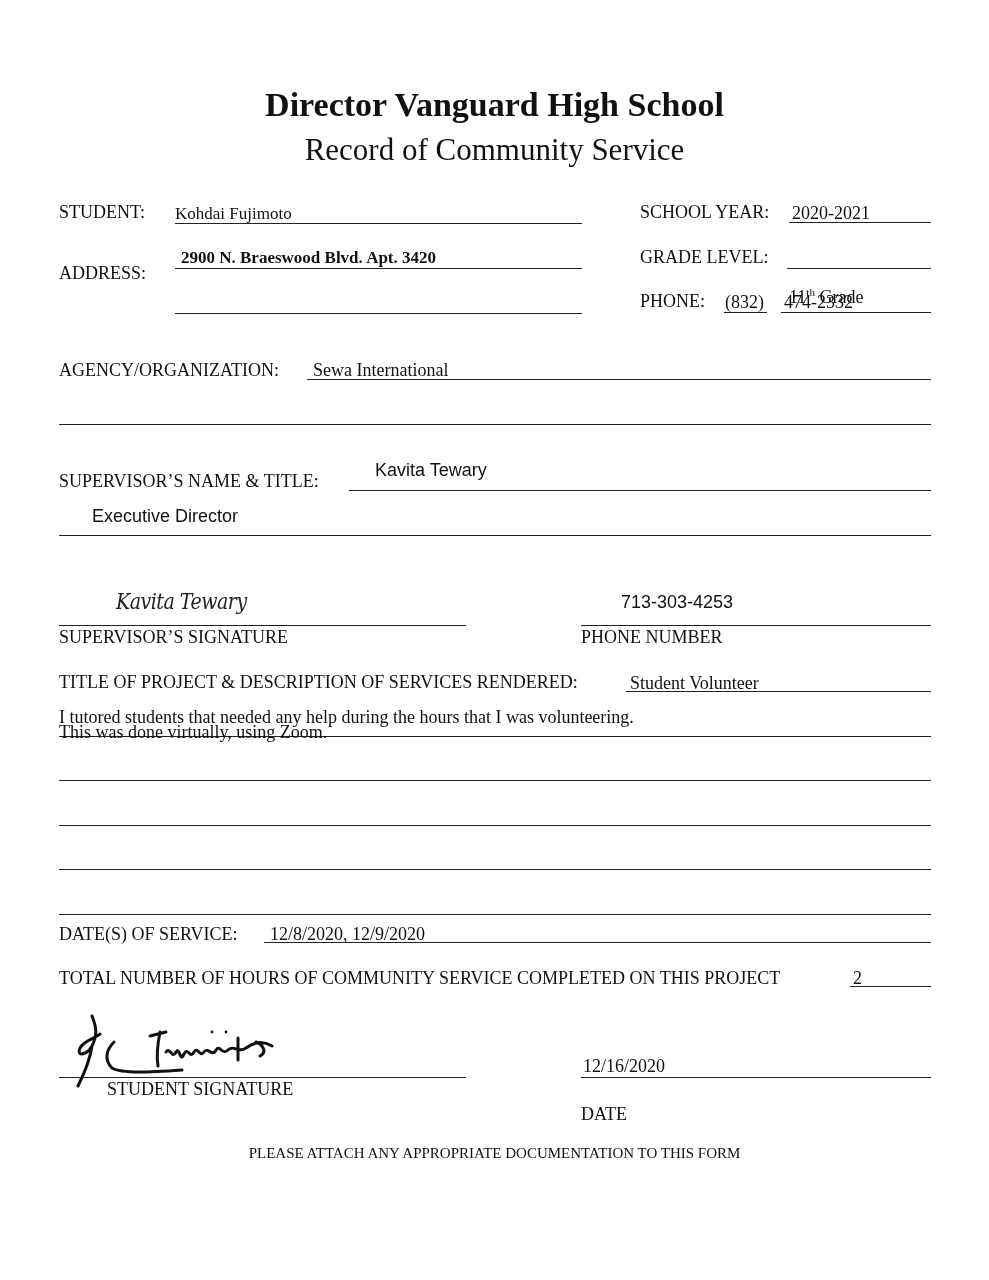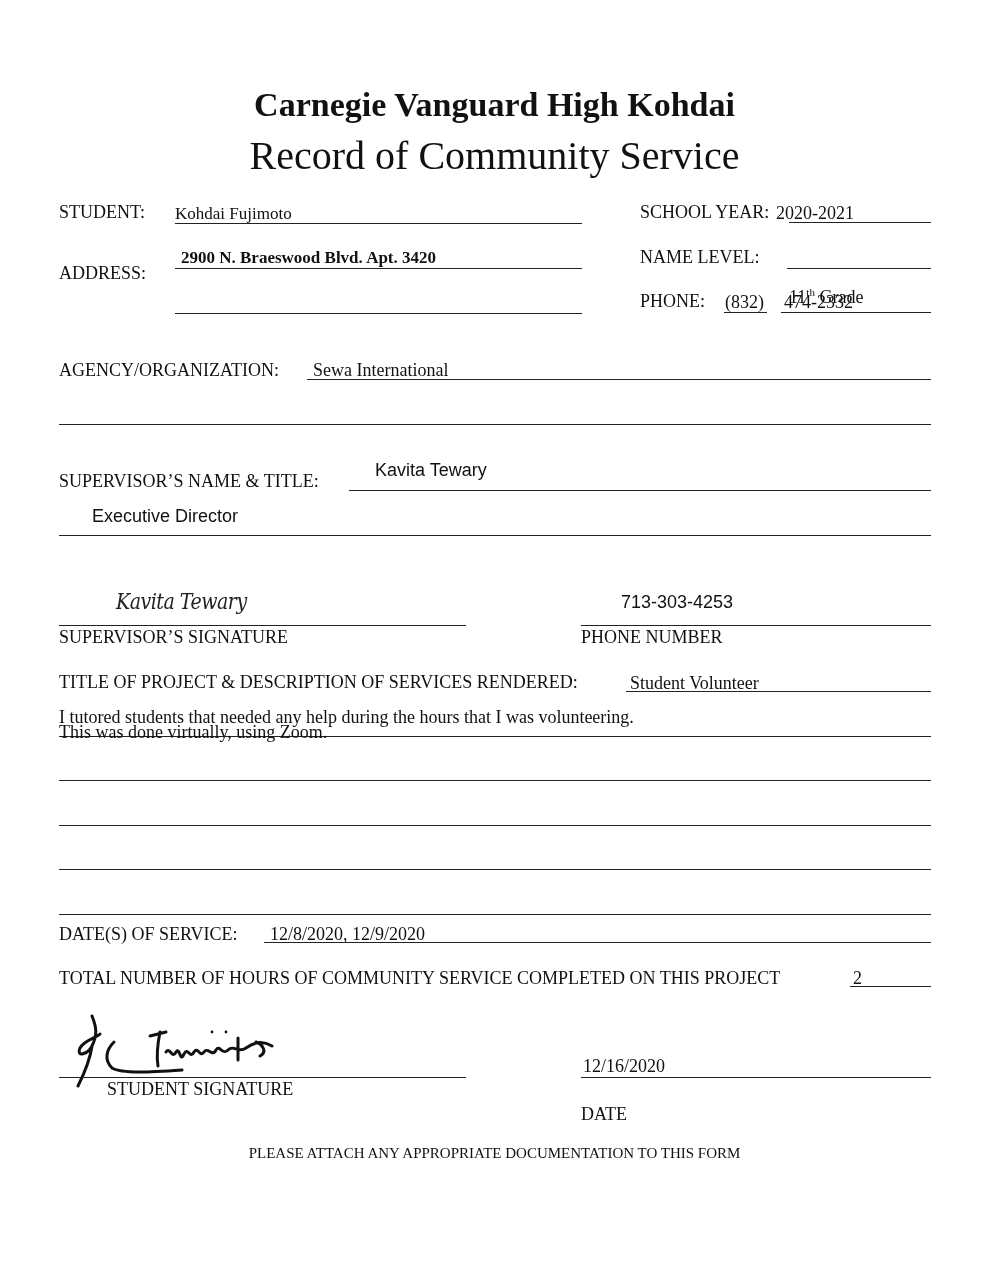--- a/index.html
+++ b/index.html
@@ -3,45 +3,45 @@
 <meta charset="utf-8">
 <style>
   html, body { margin:0; padding:0; background:#ffffff; }
   body { width:989px; height:1280px; position:relative; overflow:hidden;
          font-family:"Liberation Serif", "DejaVu Serif", serif; color:#111; }
   .abs { position:absolute; white-space:nowrap; }
   .t { font-size:18px; line-height:20px; }
   .line { position:absolute; height:0; border-top:1.6px solid #222; }
   .sans { font-family:"Liberation Sans", "DejaVu Sans", sans-serif; }
   #title { left:0; width:989px; text-align:center; top:86px; font-size:34px; font-weight:bold; }
-  #subtitle { left:0; width:989px; text-align:center; top:132px; font-size:40px; }
+  #subtitle { left:0; width:989px; text-align:center; top:132px; font-size:31px; }
   sup { font-size:11px; line-height:0; }
   .script { font-family:"DejaVu Serif", serif; font-style:italic; }
 </style>
 </head>
 <body>
 
-<div id="title" class="abs">Carnegie Vanguard High Kohdai</div>
+<div id="title" class="abs">Director Vanguard High School</div>
 <div id="subtitle" class="abs">Record of Community Service</div>
 
 <div class="abs t" style="left:59px;top:202px;">STUDENT:</div>
 <div class="abs t" style="left:175px;top:204px;font-size:17px;">Kohdai Fujimoto</div>
 <div class="line" style="left:175px;top:223px;width:407px;"></div>
 
 <div class="abs t" style="left:59px;top:247px;margin-top:16px;">ADDRESS:</div>
 <div class="abs t" style="left:181px;top:248px;font-size:17px;font-weight:bold;">2900 N. Braeswood Blvd. Apt. 3420</div>
 <div class="line" style="left:175px;top:268px;width:407px;"></div>
 <div class="abs t" style="left:175px;top:292px;font-size:17px;"></div>
 <div class="line" style="left:175px;top:313px;width:407px;"></div>
 
 <div class="abs t" style="left:640px;top:202px;">SCHOOL YEAR:</div>
-<div class="abs t" style="left:776px;top:203px;">2020-2021</div>
+<div class="abs t" style="left:792px;top:203px;">2020-2021</div>
 <div class="line" style="left:789px;top:222px;width:142px;"></div>
 
-<div class="abs t" style="left:640px;top:247px;">NAME LEVEL:</div>
+<div class="abs t" style="left:640px;top:247px;">GRADE LEVEL:</div>
 <div class="abs t" style="left:789px;top:247px;margin-top:40px;"><span>11</span><sup>th</sup> <span>Grade</span></div>
 <div class="line" style="left:787px;top:268px;width:144px;"></div>
 
 <div class="abs t" style="left:640px;top:291px;">PHONE:</div>
 <div class="abs t" style="left:725px;top:292px;">(832)</div>
 <div class="line" style="left:724px;top:312px;width:43px;"></div>
 <div class="abs t" style="left:784px;top:292px;">474-2332</div>
 <div class="line" style="left:781px;top:312px;width:150px;"></div>
 
 <div class="abs t" style="left:59px;top:360px;">AGENCY/ORGANIZATION:</div>

